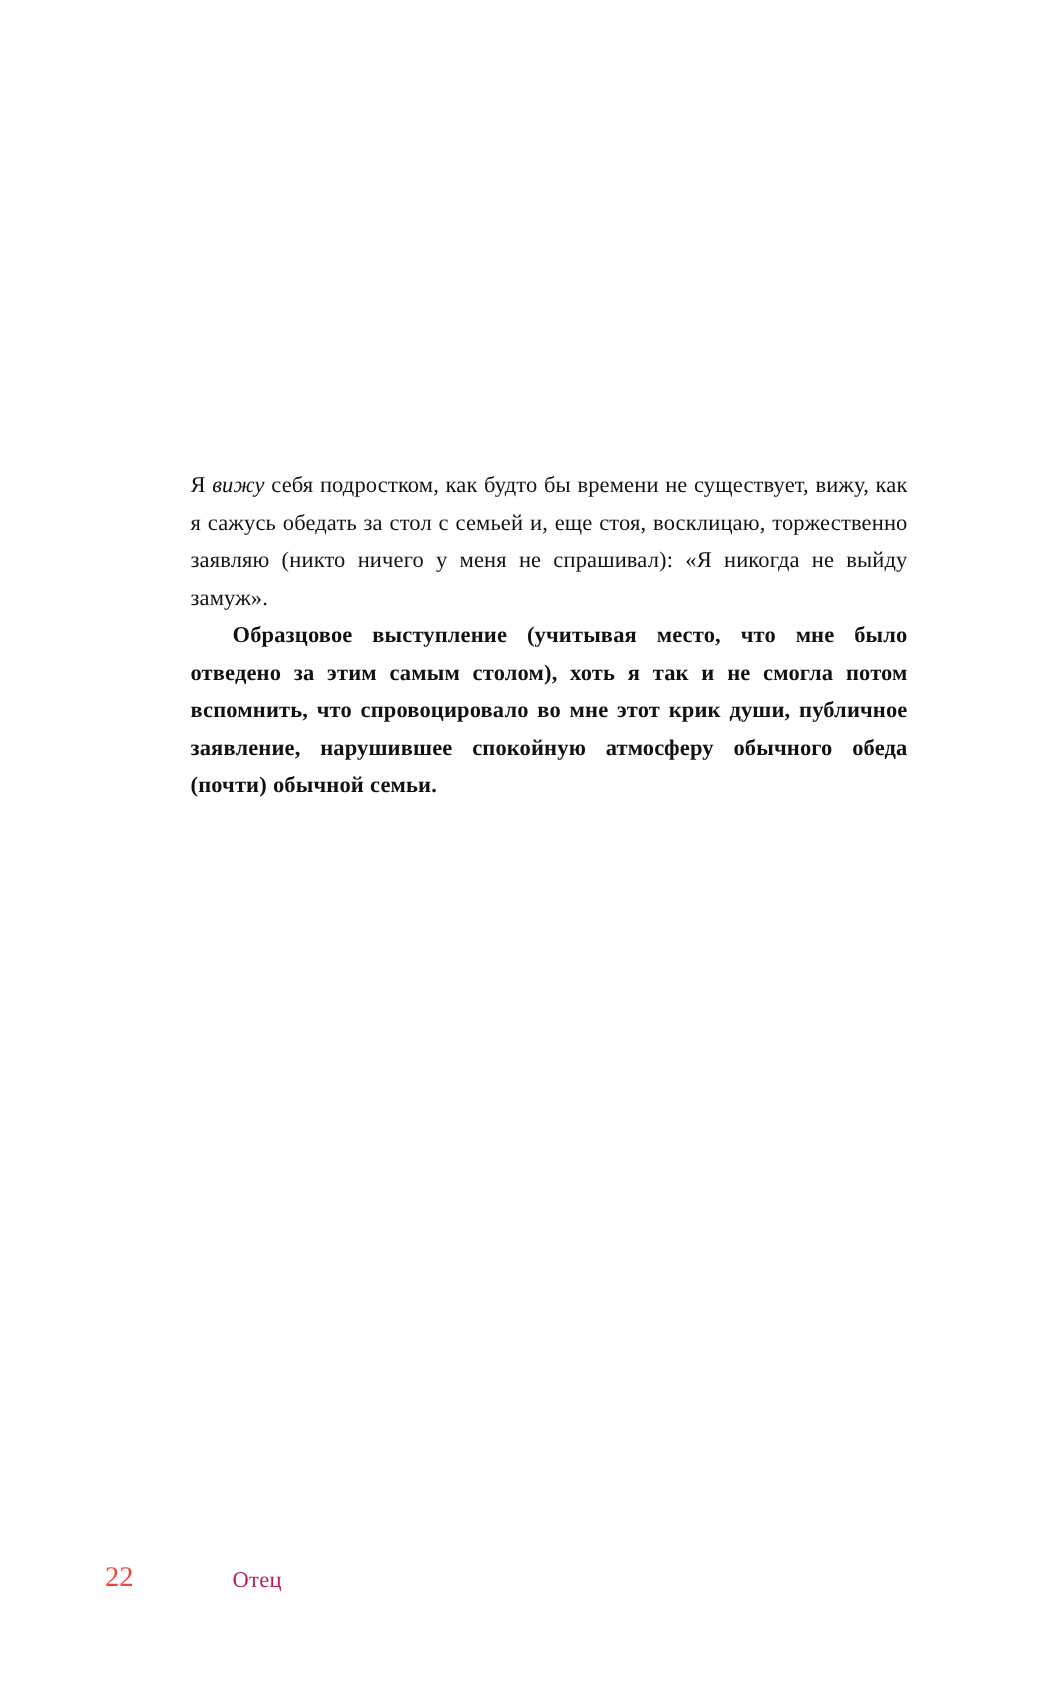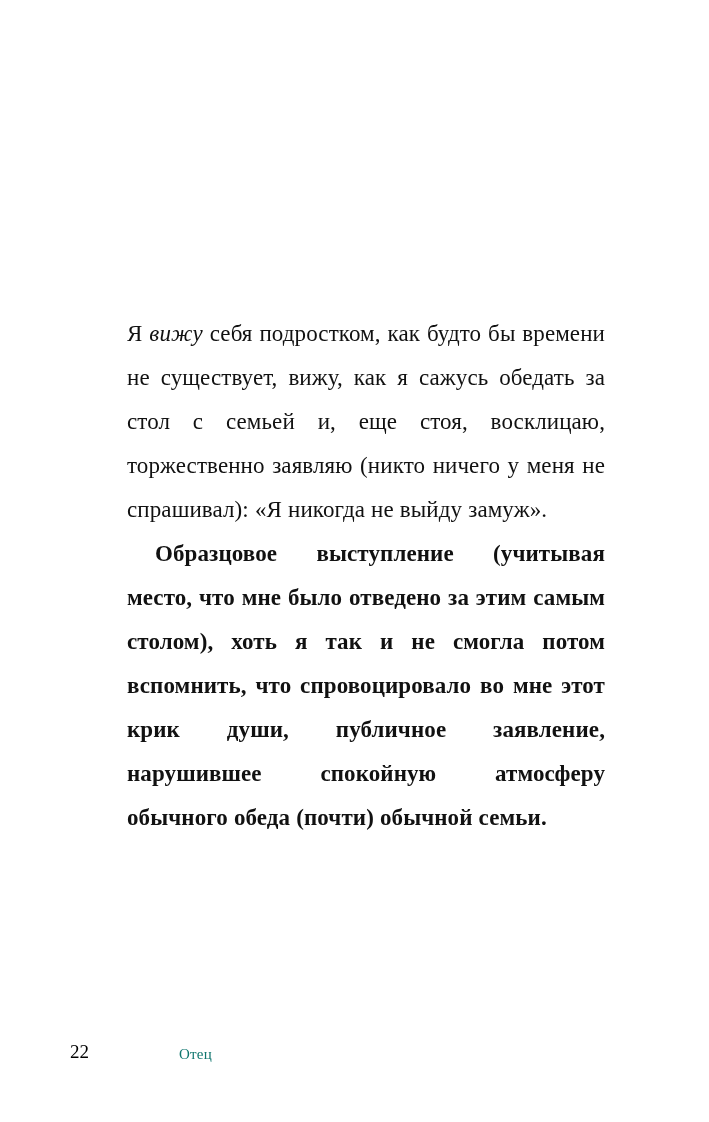--- a/index.html
+++ b/index.html
@@ -26,22 +26,22 @@
 
   .text-block {
     position: absolute;
     left: 127px;
     top: 312px;
     width: 478px;
   }
 
   .para {
     margin: 0;
-    font-size: 23px;
-    line-height: 44px;
+    font-size: 15px;
+    line-height: 25px;
     text-align: justify;
     text-justify: inter-word;
     letter-spacing: 0.1px;
     word-spacing: 0.2px;
     hyphens: manual;
   }
 
   .para + .para {
     text-indent: 28px;
     font-weight: bold;
@@ -58,32 +58,31 @@
     width: 709px;
     height: 30px;
   }
 
   .folio {
     position: absolute;
     left: 70px;
     top: 0;
     font-size: 19px;
     line-height: 24px;
-    color: #000000;
+    color: #ef4444;
   }
 
   .running-head {
     position: absolute;
     left: 155px;
     top: 3px;
     font-size: 15px;
     line-height: 22px;
-    color: #0f766e;
+    color: #be185d;
     letter-spacing: 0.2px;
-    margin-left: 24px;
   }
 </style>
 </head>
 <body>
 
 <div class="page">
 
   <div class="text-block">
 
     <p class="para"><span>Я </span><em>вижу</em><span> себя подростком, как будто бы времени не существует, вижу, как я сажусь обедать за стол с семьей и, еще стоя, восклицаю, торжественно заявляю (никто ничего у меня не спрашивал): «Я никогда не выйду замуж».</span></p>

